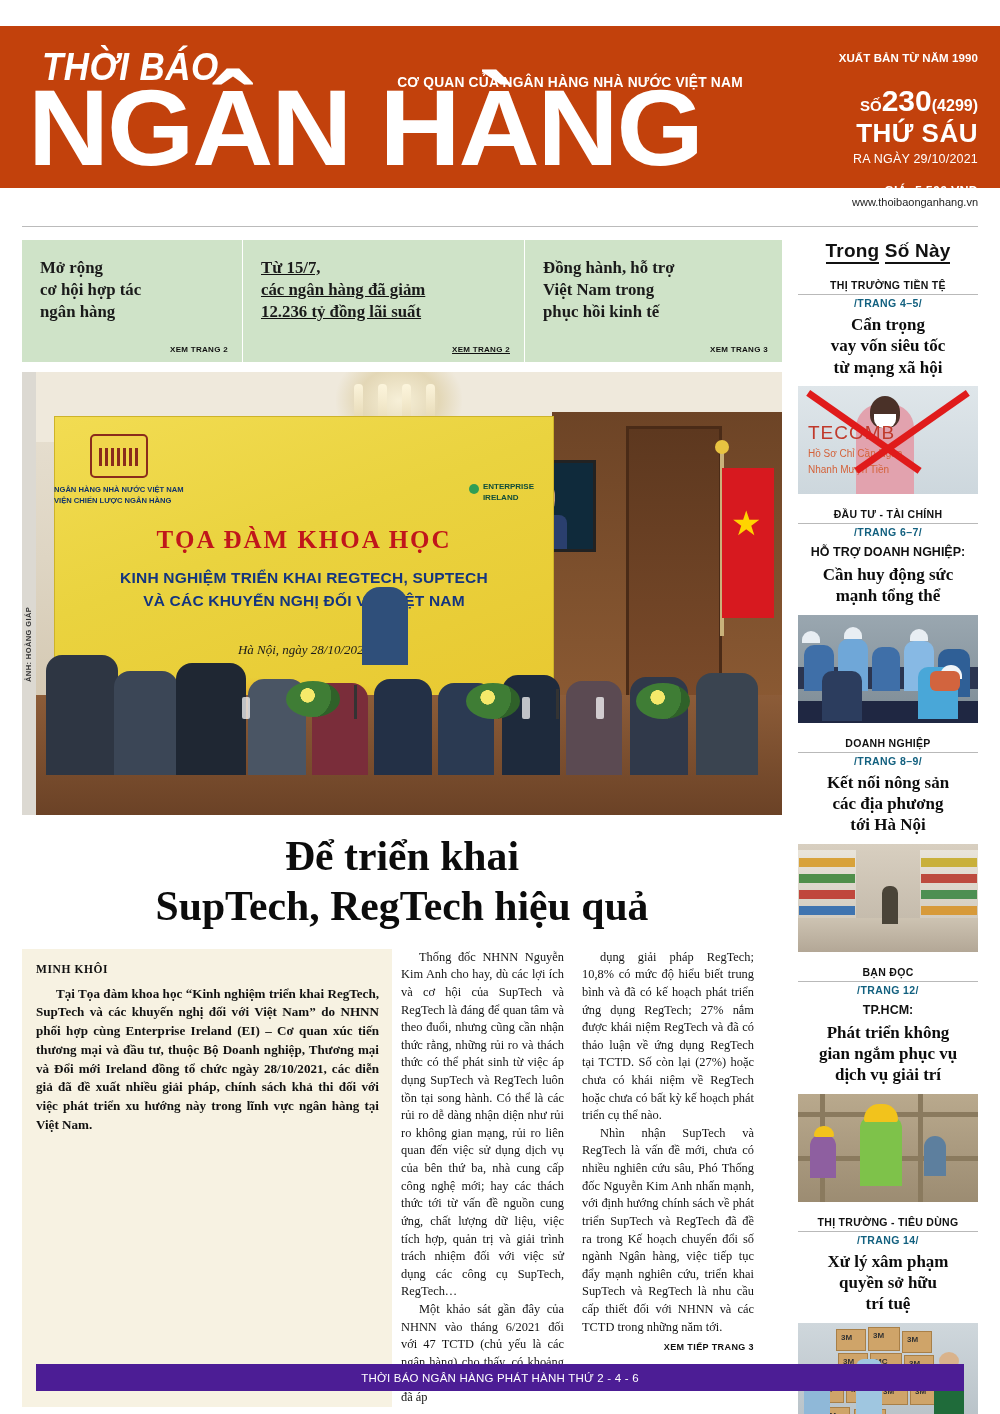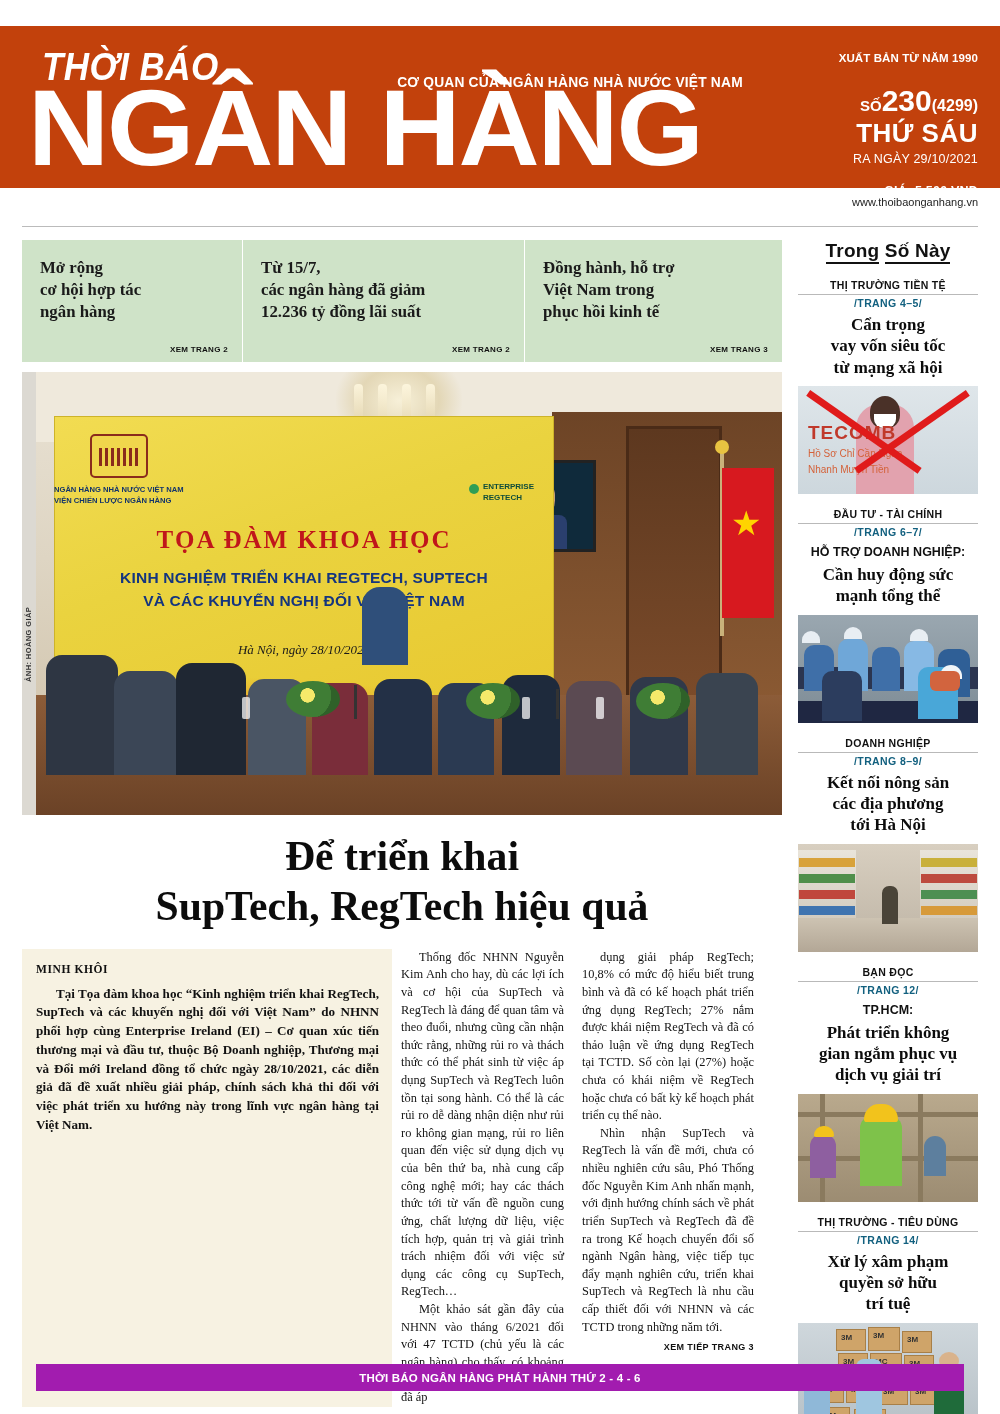--- a/index.html
+++ b/index.html
@@ -77,21 +77,21 @@
   
   .teasers { display: flex; width: 760px; height: 122px; }
   .teaser {
     background: #cfe3c8;
     padding: 16px 14px 8px 18px;
     position: relative;
     display: flex; flex-direction: column; justify-content: space-between;
   }
   .teaser + .teaser { border-left: 1px solid #ffffff; }
   .t1 { width: 220px; }
-  .t2 { width: 282px; }
+  .t2 { width: 282px; text-decoration: underline; }
   .t3 { width: 258px; }
   .teaser-title {
     font-family: "Liberation Serif", serif;
     font-weight: bold;
     font-size: 17.5px;
     line-height: 1.26;
     color: #1a1a1a;
     white-space: pre-line;
     transform: scaleX(0.96);
     transform-origin: left top;
@@ -255,21 +255,21 @@
     white-space: pre-line;
     transform: scaleX(.97);
   }
   .sb-photo { width: 180px; height: 108px; margin-top: 8px; position: relative; overflow: hidden; background: #cfcfcf; }
 
   
   .img-tv { background: linear-gradient(#dfe6ea, #cdd7dd); }
   .img-tv .person { position: absolute; left: 58px; top: 18px; width: 58px; height: 90px; background: #e2a2ae; border-radius: 24px 24px 0 0; }
   .img-tv .head { position: absolute; left: 72px; top: 10px; width: 30px; height: 32px; background: #4a3128; border-radius: 50% 50% 40% 40%; }
   .img-tv .mask { position: absolute; left: 76px; top: 28px; width: 22px; height: 14px; background: #fff; border-radius: 0 0 9px 9px; }
-  .img-tv .txt1 { position: absolute; left: 10px; top: 36px; font-family: "Liberation Sans", sans-serif; font-weight: bold; font-size: 19px; color: #c0392b; letter-spacing: 1px; }
+  .img-tv .txt1 { position: absolute; left: 10px; top: 36px; font-family: "Liberation Sans", sans-serif; font-weight: normal; font-size: 19px; color: #c0392b; letter-spacing: 1px; }
   .img-tv .txt2 { position: absolute; left: 10px; top: 62px; font-family: "Liberation Sans", sans-serif; font-size: 10px; color: #d4623a; }
   .img-tv .txt3 { position: absolute; left: 10px; top: 78px; font-family: "Liberation Sans", sans-serif; font-size: 10px; color: #d4623a; }
   .img-tv .xmark, .img-tv .xmark2 { position: absolute; left: 22px; top: 8px; width: 136px; height: 7px; background: #e01b1b; transform-origin: center; }
   .img-tv .xmark { transform: rotate(35deg) translateY(42px); }
   .img-tv .xmark2 { transform: rotate(-35deg) translateY(42px); }
 
   .img-factory { background: linear-gradient(#9aa7b0,#7d8b95); }
   .img-factory .w { position: absolute; border-radius: 10px 10px 0 0; }
   .img-factory .tbl { position: absolute; left: 0; width: 100%; height: 22px; background: #2b3550; }
 
@@ -288,24 +288,24 @@
   .img-boxes .box { position: absolute; background: #cfa469; border: 1px solid #a87f47; }
   .img-boxes .box span { position: absolute; left: 4px; top: 3px; font-family: "Liberation Sans", sans-serif; font-weight: bold; font-size: 8px; color: #333; }
   .img-boxes .cop { position: absolute; right: 14px; bottom: 4px; width: 30px; height: 62px; background: #1f6b3a; border-radius: 9px 9px 0 0; }
   .img-boxes .cop i { position: absolute; left: 5px; top: -13px; width: 20px; height: 18px; background: #d9b38c; border-radius: 50%; }
   .img-boxes .staff { position: absolute; width: 26px; background: #8fb8d8; border-radius: 8px 8px 0 0; }
 
   
   .footer {
     position: absolute; left: 36px; top: 1364px;
     width: 928px; height: 27px;
-    background: #a21caf;
+    background: #4c1d95;
     color: #fff;
     font-family: "Liberation Sans", sans-serif;
-    font-weight: bold; font-size: 11.5px;
+    font-weight: normal; font-size: 11.5px;
     letter-spacing: .2px;
     display: flex; align-items: center; justify-content: center;
   }
 </style>
 </head>
 <body>
 
 <div class="masthead">
   <div class="mh-thoibao">THỜI BÁO</div>
   <div class="mh-nganhang">NGÂN HÀNG</div>
@@ -369,21 +369,21 @@
         <div style="position:absolute;left:9px;top:56px;color:#ffd400;font-size:34px;line-height:0;">★</div>
       </div>
 
       <div class="banner">
         <div class="b-seal">
             <i></i>
           </div>
         <div class="b-org" style="white-space:pre-line">NGÂN HÀNG NHÀ NƯỚC VIỆT NAM
 VIỆN CHIẾN LƯỢC NGÂN HÀNG</div>
         <div class="b-ei" style="white-space:pre-line">ENTERPRISE
-REGTECH</div>
+IRELAND</div>
         <div class="b-h1">TỌA ĐÀM KHOA HỌC</div>
         <div class="b-h2" style="white-space:pre-line">KINH NGHIỆM TRIỂN KHAI REGTECH, SUPTECH
 VÀ CÁC KHUYẾN NGHỊ ĐỐI VỚI VIỆT NAM</div>
         <div class="b-date">Hà Nội, ngày 28/10/2021</div>
       </div>
 
       <div class="tablecloth"></div>
       <div class="table"></div>
 
       <div class="ppl" style="left:10px;width:72px;height:120px;background:#2e3643;"></div>

